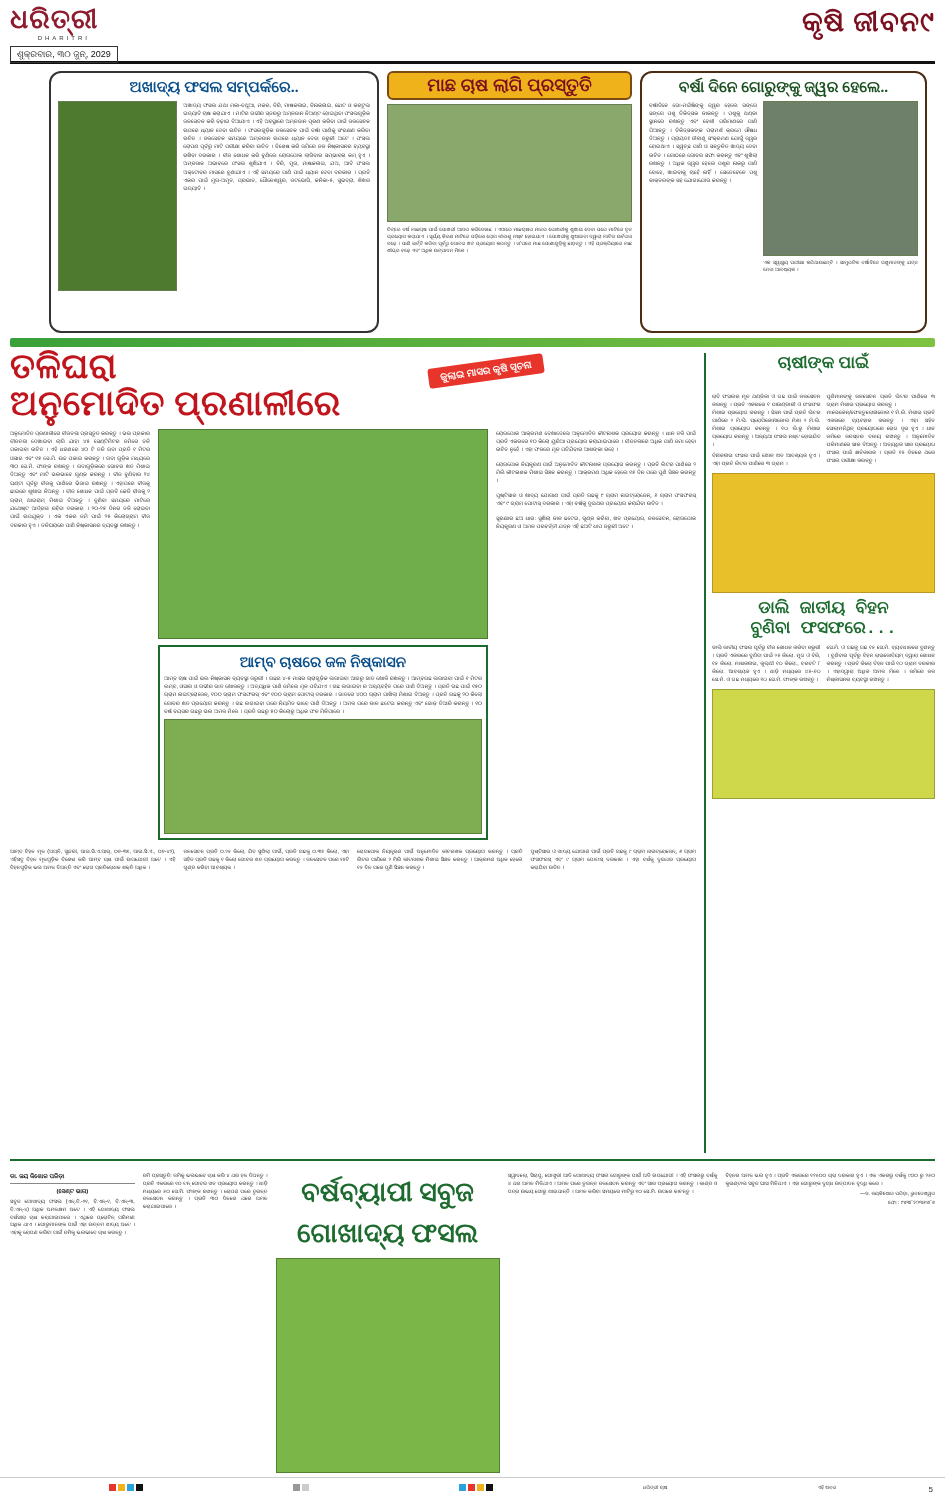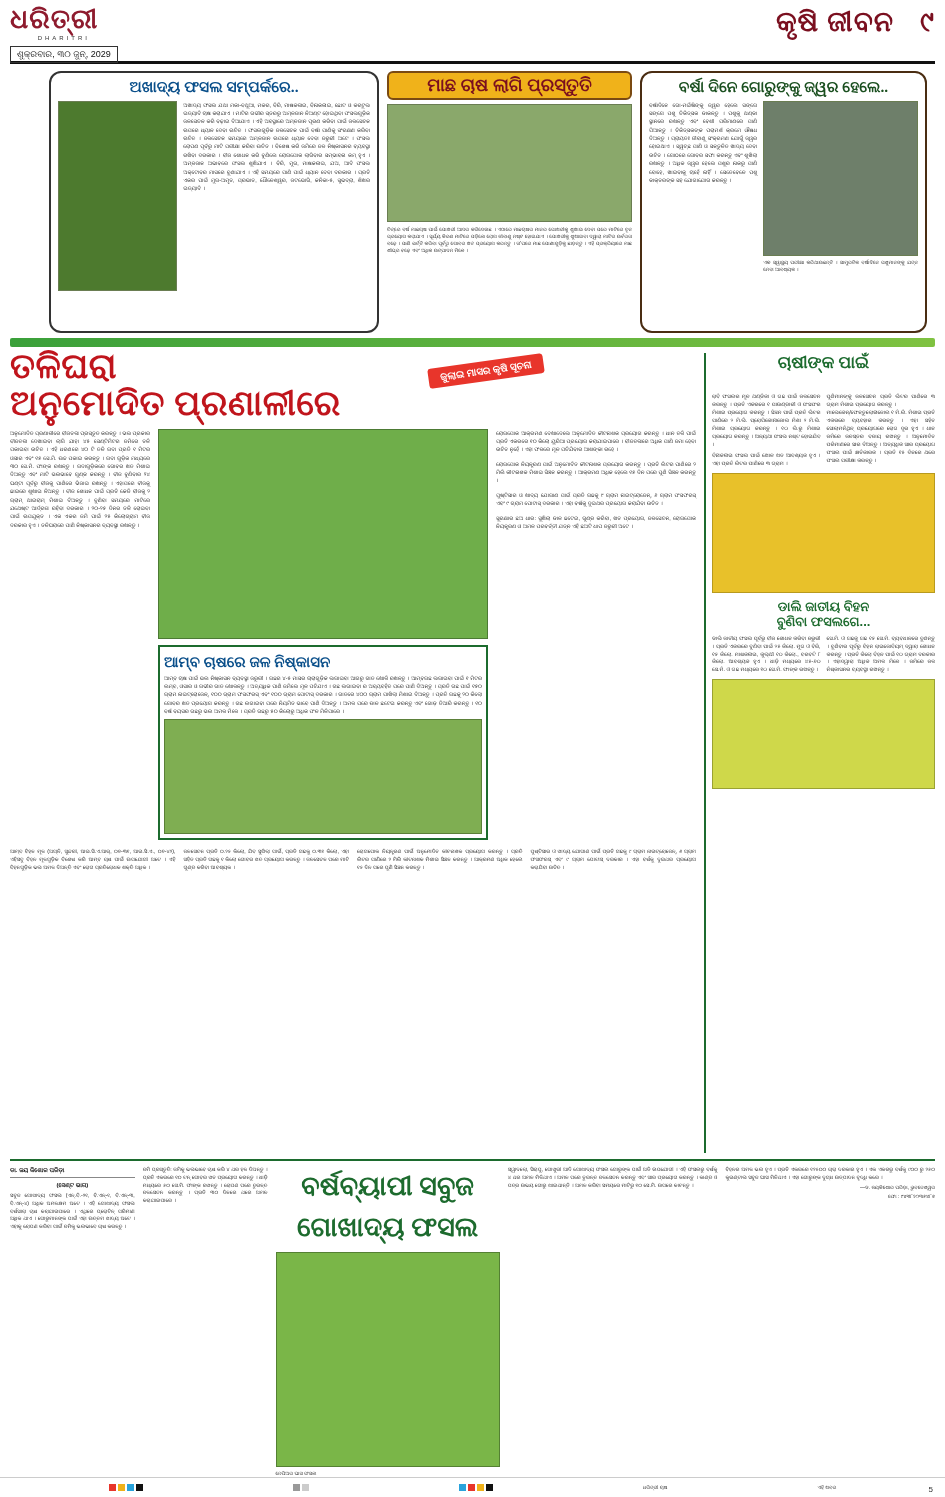--- a/index.html
+++ b/index.html
@@ -16,21 +16,21 @@
 
   
   .masthead { display:flex; align-items:flex-start; justify-content:space-between;
               border-bottom:3px solid #111; padding-bottom:4px; height:58px; }
   .logo-wrap { display:flex; flex-direction:column; gap:2px; }
   .logo { font-size:27px; font-weight:bold; color:#8e1b2e; letter-spacing:1px;
           font-family:"Liberation Serif", serif; line-height:1; }
   .logo-sub { font-size:6px; letter-spacing:3px; color:#333; text-align:center; }
   .date-box { border:1px solid #333; font-size:9px; padding:2px 6px; margin-top:3px; white-space:nowrap;}
   .section-title { font-size:28px; font-weight:bold; color:#7a0f1f; letter-spacing:1px;
-                   font-family:"Liberation Serif", serif; display:flex; gap:26px; align-items:center;}
+                   font-family:"Liberation Serif", serif; display:flex; align-items:center;}
   .page-no { font-size:28px; font-weight:bold; color:#7a0f1f; }
 
   
   .toprow { display:flex; gap:8px; margin-top:7px; height:262px;margin-left:39px; }
   .tbox { border:2px solid #2b2b2b; border-radius:12px; padding:5px 7px; position:relative; background:#fff; }
   .tbox.a { width:330px; border-color:#333; }
   .tbox.b { width:245px; border:none; padding:0; }
   .tbox.c { width:287px; border-color:#4a2d12; }
   .tbox-head { text-align:center; font-weight:bold; font-size:15.5px; color:#0a4f8a;
                font-family:"Liberation Serif", serif; margin-bottom:4px; line-height:1.2;}
@@ -54,31 +54,31 @@
               font-family:"Liberation Serif", serif; letter-spacing:0.5px; }
   .badge { position:absolute; right:152px; top:8px; background:#e8352b; color:#fff; font-size:10px;
            font-weight:bold; padding:4px 12px; border-radius:3px; transform:rotate(-8deg);
            font-family:"Liberation Serif", serif;}
   .hero { width:330px; height:210px; background:#6fae4a; border:1px solid #4c7a34; }
 
   .side-head { text-align:center; font-weight:bold; font-size:17px; color:#1c6b2e;
                font-family:"Liberation Serif", serif; margin-bottom:20px;}
   .mini2 { column-count:2; column-gap:6px; font-size:5.3px; line-height:1.5; text-align:justify;}
   .sunflower { width:100%; height:120px; background:#e8c12a; border:1px solid #b89a1e; margin:6px 0; }
-  .yellowhead { text-align:center; font-weight:bold; font-size:13px; color:#1d6b2e; line-height:1.2;
-                font-family:Liberation Sans, sans-serif; margin:4px 0 5px;}
+  .yellowhead { text-align:center; font-weight:bold; font-size:17px; color:#1d6b2e; line-height:1.2;
+                font-family:Liberation Mono, monospace; margin:4px 0 5px;}
   .beans { width:100%; height:110px; background:#cfd84a; border:1px solid #9aa233; margin-top:5px;}
 
-  .subbox-title { font-weight:bold; font-size:15px; color:#0a4f8a;
+  .subbox-title { text-align:center; font-weight:bold; font-size:15px; color:#0a4f8a;
                   font-family:"Liberation Serif", serif; margin:3px 0;}
   .cane { width:100%; height:115px; background:#7fae52; border:1px solid #5b8039;}
   .fourcol { column-count:4; column-gap:8px; font-size:5.2px; line-height:1.5; text-align:justify;}
 
   
-  .botband { display:flex; gap:8px; margin-top:6px; border-top:2px solid #1c6b2e; padding-top:5px; height:300px;}
+  .botband { display:flex; gap:8px; margin-top:6px; border-top:2px solid #1c6b2e; padding-top:11px; height:300px;}
   .bcol { font-size:5.2px; line-height:1.5; text-align:justify; }
   .b1 { width:128px; } .b2 { width:128px; } .b3 { width:230px; }
   .b4 { width:215px; } .b5 { width:215px; }
   .botheadline { font-size:27px; font-weight:bold; color:#1d6b2e; font-family:"Liberation Serif", serif;
                  text-align:center; }
   .grass { width:100%; height:215px; background:#7ab648; border:1px solid #548033; }
   .byline { font-size:6px; font-weight:bold; border-bottom:1px solid #888; padding-bottom:2px; margin-bottom:3px;}
   .small-center { text-align:center; font-size:6px; font-weight:bold; margin:2px 0;}
 
   
@@ -177,21 +177,21 @@
       <div class="mini2">
         <div>ରାବି ଫସଲର ମୂଳ ଥଣ୍ଡିକା ଓ ଗଛ ପାଇଁ ଜଳସେଚନ କରନ୍ତୁ । ପ୍ରତି ଏକରରେ ୧ ପାଉଣ୍ଡାରୀ ଓ ଫସଫର ମିଶାଇ ପ୍ରୟୋଗ କରନ୍ତୁ । ସିଞ୍ଚନ ପାଇଁ ପ୍ରତି ଲିଟର ପାଣିରେ ୨ ମି.ଲି. ପ୍ରୋପିକୋନାଜୋଲ ମିଶା ୨ ମି.ଲି. ମିଶାଇ ପ୍ରୟୋଗ କରନ୍ତୁ । ୧୦ ଲି.ରୁ ମିଶାଇ ପ୍ରୟୋଗ କରନ୍ତୁ । ଅନ୍ୟଥା ଫସଲ ନଷ୍ଟ ହୋଇଯିବ ।</div>
         <div style="margin-top:3px;">ବିନାକଳାଇ ଫସଲ ପାଇଁ ଖୋଳ ଖତ ଆବଶ୍ୟକ ହୁଏ । ଏହା ପ୍ରତି ଲିଟର ପାଣିରେ ୩ ଗ୍ରାମ ।</div>
         <div style="margin-top:3px;">ପୁଣିମାନଙ୍କୁ ଜଳସେଚନ ପ୍ରତି ଲିଟର ପାଣିରେ ୩ ଗ୍ରାମ ମିଶାଇ ପ୍ରୟୋଗ କରନ୍ତୁ ।</div>
         <div>ମାଲେକେନ୍/ଫେନ୍ତୁଲୋନାଜୋଲ ୧ ମି.ଲି. ମିଶାଇ ପ୍ରତି ଏକରରେ ବ୍ୟବହାର କରନ୍ତୁ । ଏହା ସହିତ ସୋଲାମନିଥିନ୍ ପ୍ରୟୋଗରେ ରୋଗ ଦୂର ହୁଏ । ଧାନ ଜମିରେ ଜଳସ୍ତର ବଜାୟ ରଖନ୍ତୁ । ଅନୁମୋଦିତ ପରିମାଣରେ ସାର ଦିଅନ୍ତୁ । ଅତ୍ୟଧିକ ସାର ପ୍ରୟୋଗ ଫସଲ ପାଇଁ କ୍ଷତିକାରକ । ପ୍ରତି ୧୫ ଦିନରେ ଥରେ ଫସଲ ପରୀକ୍ଷା କରନ୍ତୁ ।</div>
       </div>
 
       <div class="sunflower"></div>
 
       <div class="yellowhead">ଡାଲି ଜାତୀୟ ବିହନ</div>
-      <div class="yellowhead" style="margin-top:-6px;">ବୁଣିବା ଫସଲଗେ...</div>
+      <div class="yellowhead" style="margin-top:-6px;">ବୁଣିବା ଫସଫରେ...</div>
 
       <div class="mini2">
         <div>ଡାଲି ଜାତୀୟ ଫସଲ ପୂର୍ବରୁ ବୀଜ ଶୋଧନ କରିବା ଜରୁରୀ । ପ୍ରତି ଏକରରେ ବୁଣିବା ପାଇଁ ୨୫ କିଲୋ. ମୁଗ ଓ ବିରି, ୧୫ କିଲୋ. ମାଷକଳାଇ, କୁଲ୍ଥୀ ୧୦ କିଲୋ., ବରବଟି ୮ କିଲୋ. ଆବଶ୍ୟକ ହୁଏ । ଧାଡ଼ି ମଧ୍ୟରେ ୪୫-୬୦ ସେ.ମି. ଓ ଗଛ ମଧ୍ୟରେ ୧୦ ସେ.ମି. ଫାଙ୍କ ରଖନ୍ତୁ ।</div>
         <div>ସେ.ମି. ଓ ଗଛକୁ ଗଛ ୧୫ ସେ.ମି. ବ୍ୟବଧାନରେ ବୁଣନ୍ତୁ । ବୁଣିବାର ପୂର୍ବରୁ ବିହନ ରାଇଜୋବିୟମ୍ ଦ୍ୱାରା ଶୋଧନ କରନ୍ତୁ । ପ୍ରତି କିଲୋ ବିହନ ପାଇଁ ୧୦ ଗ୍ରାମ ଦରକାର । ଏହାଦ୍ୱାରା ଅଧିକ ଅମଳ ମିଳେ । ଜମିରେ ଜଳ ନିଷ୍କାସନର ବ୍ୟବସ୍ଥା ରଖନ୍ତୁ ।</div>
       </div>
 
       <div class="beans"></div>
     </div>
   </div>
 

